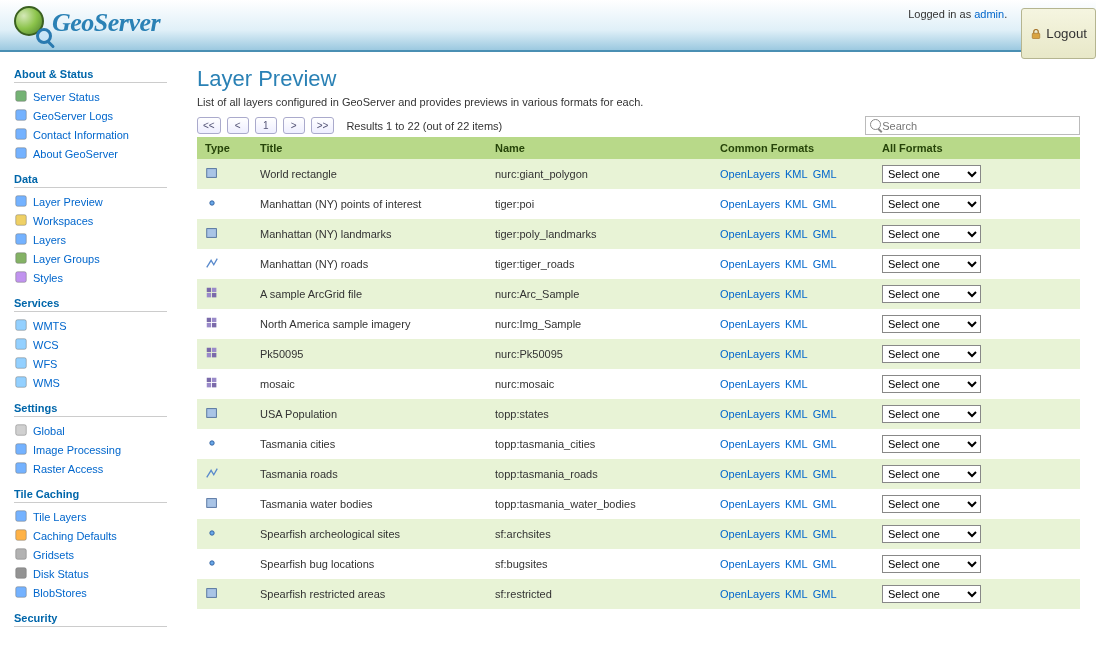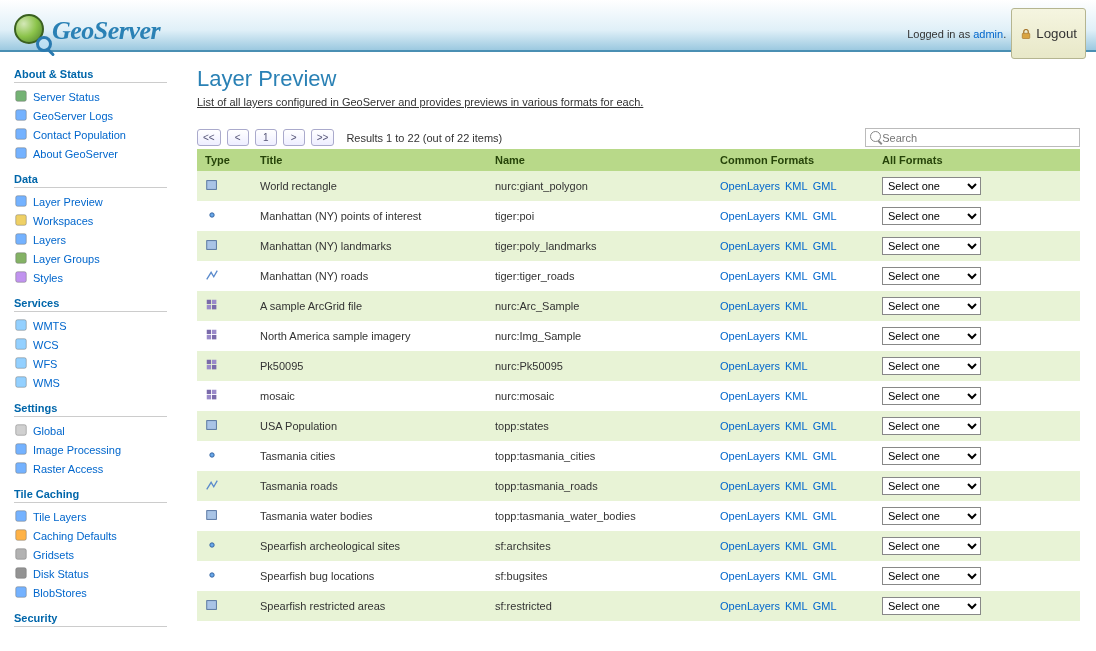--- a/index.html
+++ b/index.html
@@ -1,38 +1,38 @@
 <!DOCTYPE html>
 <html><head>
 <meta charset="utf-8">
 <style>
 *{margin:0;padding:0;box-sizing:border-box;}
 body{font-family:"Lucida Sans","Lucida Grande",Verdana,Arial,sans-serif;font-size:11px;color:#333;background:#fff;}
 .header{background:linear-gradient(to bottom,#fff 0%,#e0f0f8 60%,#9cc9e0 100%);height:52px;position:relative;border-bottom:2px solid #4a8fb3;}
-.logo{display:flex;align-items:center;padding:12px 12px;}
+.logo{display:flex;align-items:center;padding:4px 12px;}
 .logo-icon{width:38px;height:38px;position:relative;margin-right:2px;}
 .logo-globe{width:30px;height:30px;border-radius:50%;background:radial-gradient(circle at 30% 30%,#d4e8b8,#8bc34a,#4a7c2e);border:2px solid #3a6020;position:absolute;top:2px;left:2px;}
 .logo-magnifier{position:absolute;right:-2px;bottom:-2px;width:16px;height:16px;border:3px solid #2a7ab0;border-radius:50%;background:rgba(200,230,250,0.6);}
 .logo-magnifier::after{content:"";position:absolute;width:3px;height:10px;background:#2a7ab0;bottom:-8px;right:-3px;transform:rotate(-45deg);border-radius:2px;}
 .logo-text{font-size:26px;font-weight:bold;font-style:italic;color:#2a81b5;font-family:Georgia,serif;letter-spacing:-0.5px;}
-.header-right{position:absolute;right:10px;top:8px;display:flex;align-items:center;gap:5px;font-size:11px;}
+.header-right{position:absolute;right:0;top:8px;display:flex;gap:14px;font-size:11px;}
 .header-right a{color:#0066cc;text-decoration:none;}
 .logout-btn{display:flex;align-items:center;gap:4px;background:linear-gradient(to bottom,#f5f5e0,#e8e8c8);border:1px solid #b5b590;border-radius:3px;padding:17px 8px;color:#333;cursor:pointer;}
 .lock-icon{width:12px;height:12px;display:inline-block;}
 .content{display:flex;}
 .sidebar{width:175px;padding:10px 8px 10px 14px;}
 .sidebar h3{color:#0066aa;font-size:11px;font-weight:bold;margin:10px 0 4px 0;border-bottom:1px solid #ccc;padding-bottom:2px;}
 .sidebar h3:first-child{margin-top:6px;}
 .sidebar ul{list-style:none;}
 .sidebar li{padding:1.5px 0;display:flex;align-items:center;gap:5px;}
 .sidebar a{color:#0066cc;text-decoration:none;font-size:11px;}
 .icon{width:14px;height:14px;display:inline-block;flex-shrink:0;}
 .main{flex:1;padding:14px 16px 14px 22px;}
 .page-title{font-size:22px;color:#2a81b5;font-weight:normal;margin-bottom:4px;}
-.page-desc{font-size:11px;color:#333;margin-bottom:20px;text-decoration:underline;}
+.page-desc{font-size:11px;color:#333;margin-bottom:8px;}
 .toolbar{display:flex;align-items:center;gap:6px;margin-bottom:2px;}
 .pager-btn{border:1px solid #aac;background:linear-gradient(to bottom,#fff,#eef);border-radius:3px;padding:2px 5px;font-size:10px;color:#557;cursor:pointer;min-width:22px;text-align:center;}
 .pager-text{font-size:11px;margin-left:6px;flex:1;}
 .search-box{display:flex;align-items:center;border:1px solid #bbb;padding:2px 4px;background:#fff;width:215px;}
 .search-box input{border:none;outline:none;font-size:11px;width:100%;color:#999;}
 .table{width:100%;border-collapse:collapse;margin-top:1px;}
 .table thead th{text-align:left;background:#b8d989;color:#264409;font-weight:bold;font-size:11px;padding:5px 8px;}
 .table tbody tr:nth-child(odd){background:#e8f3d6;}
 .table tbody tr:nth-child(even){background:#fff;}
 .table td{padding:6px 8px;font-size:11px;vertical-align:middle;}
@@ -80,21 +80,21 @@
         <li>
           <span><svg class="icon" viewBox="0 0 16 16">
               <rect x="2" y="2" width="12" height="12" rx="2" fill="#6af" stroke="#555" stroke-width="0.5" opacity="0.9"></rect>
             </svg></span>
           <a href="#">GeoServer Logs</a>
         </li>
         <li>
           <span><svg class="icon" viewBox="0 0 16 16">
               <rect x="2" y="2" width="12" height="12" rx="2" fill="#6af" stroke="#555" stroke-width="0.5" opacity="0.9"></rect>
             </svg></span>
-          <a href="#">Contact Population</a>
+          <a href="#">Contact Information</a>
         </li>
         <li>
           <span><svg class="icon" viewBox="0 0 16 16">
               <rect x="2" y="2" width="12" height="12" rx="2" fill="#6af" stroke="#555" stroke-width="0.5" opacity="0.9"></rect>
             </svg></span>
           <a href="#">About GeoServer</a>
         </li>
       </ul>
       <h3>Data</h3>
       <ul>

